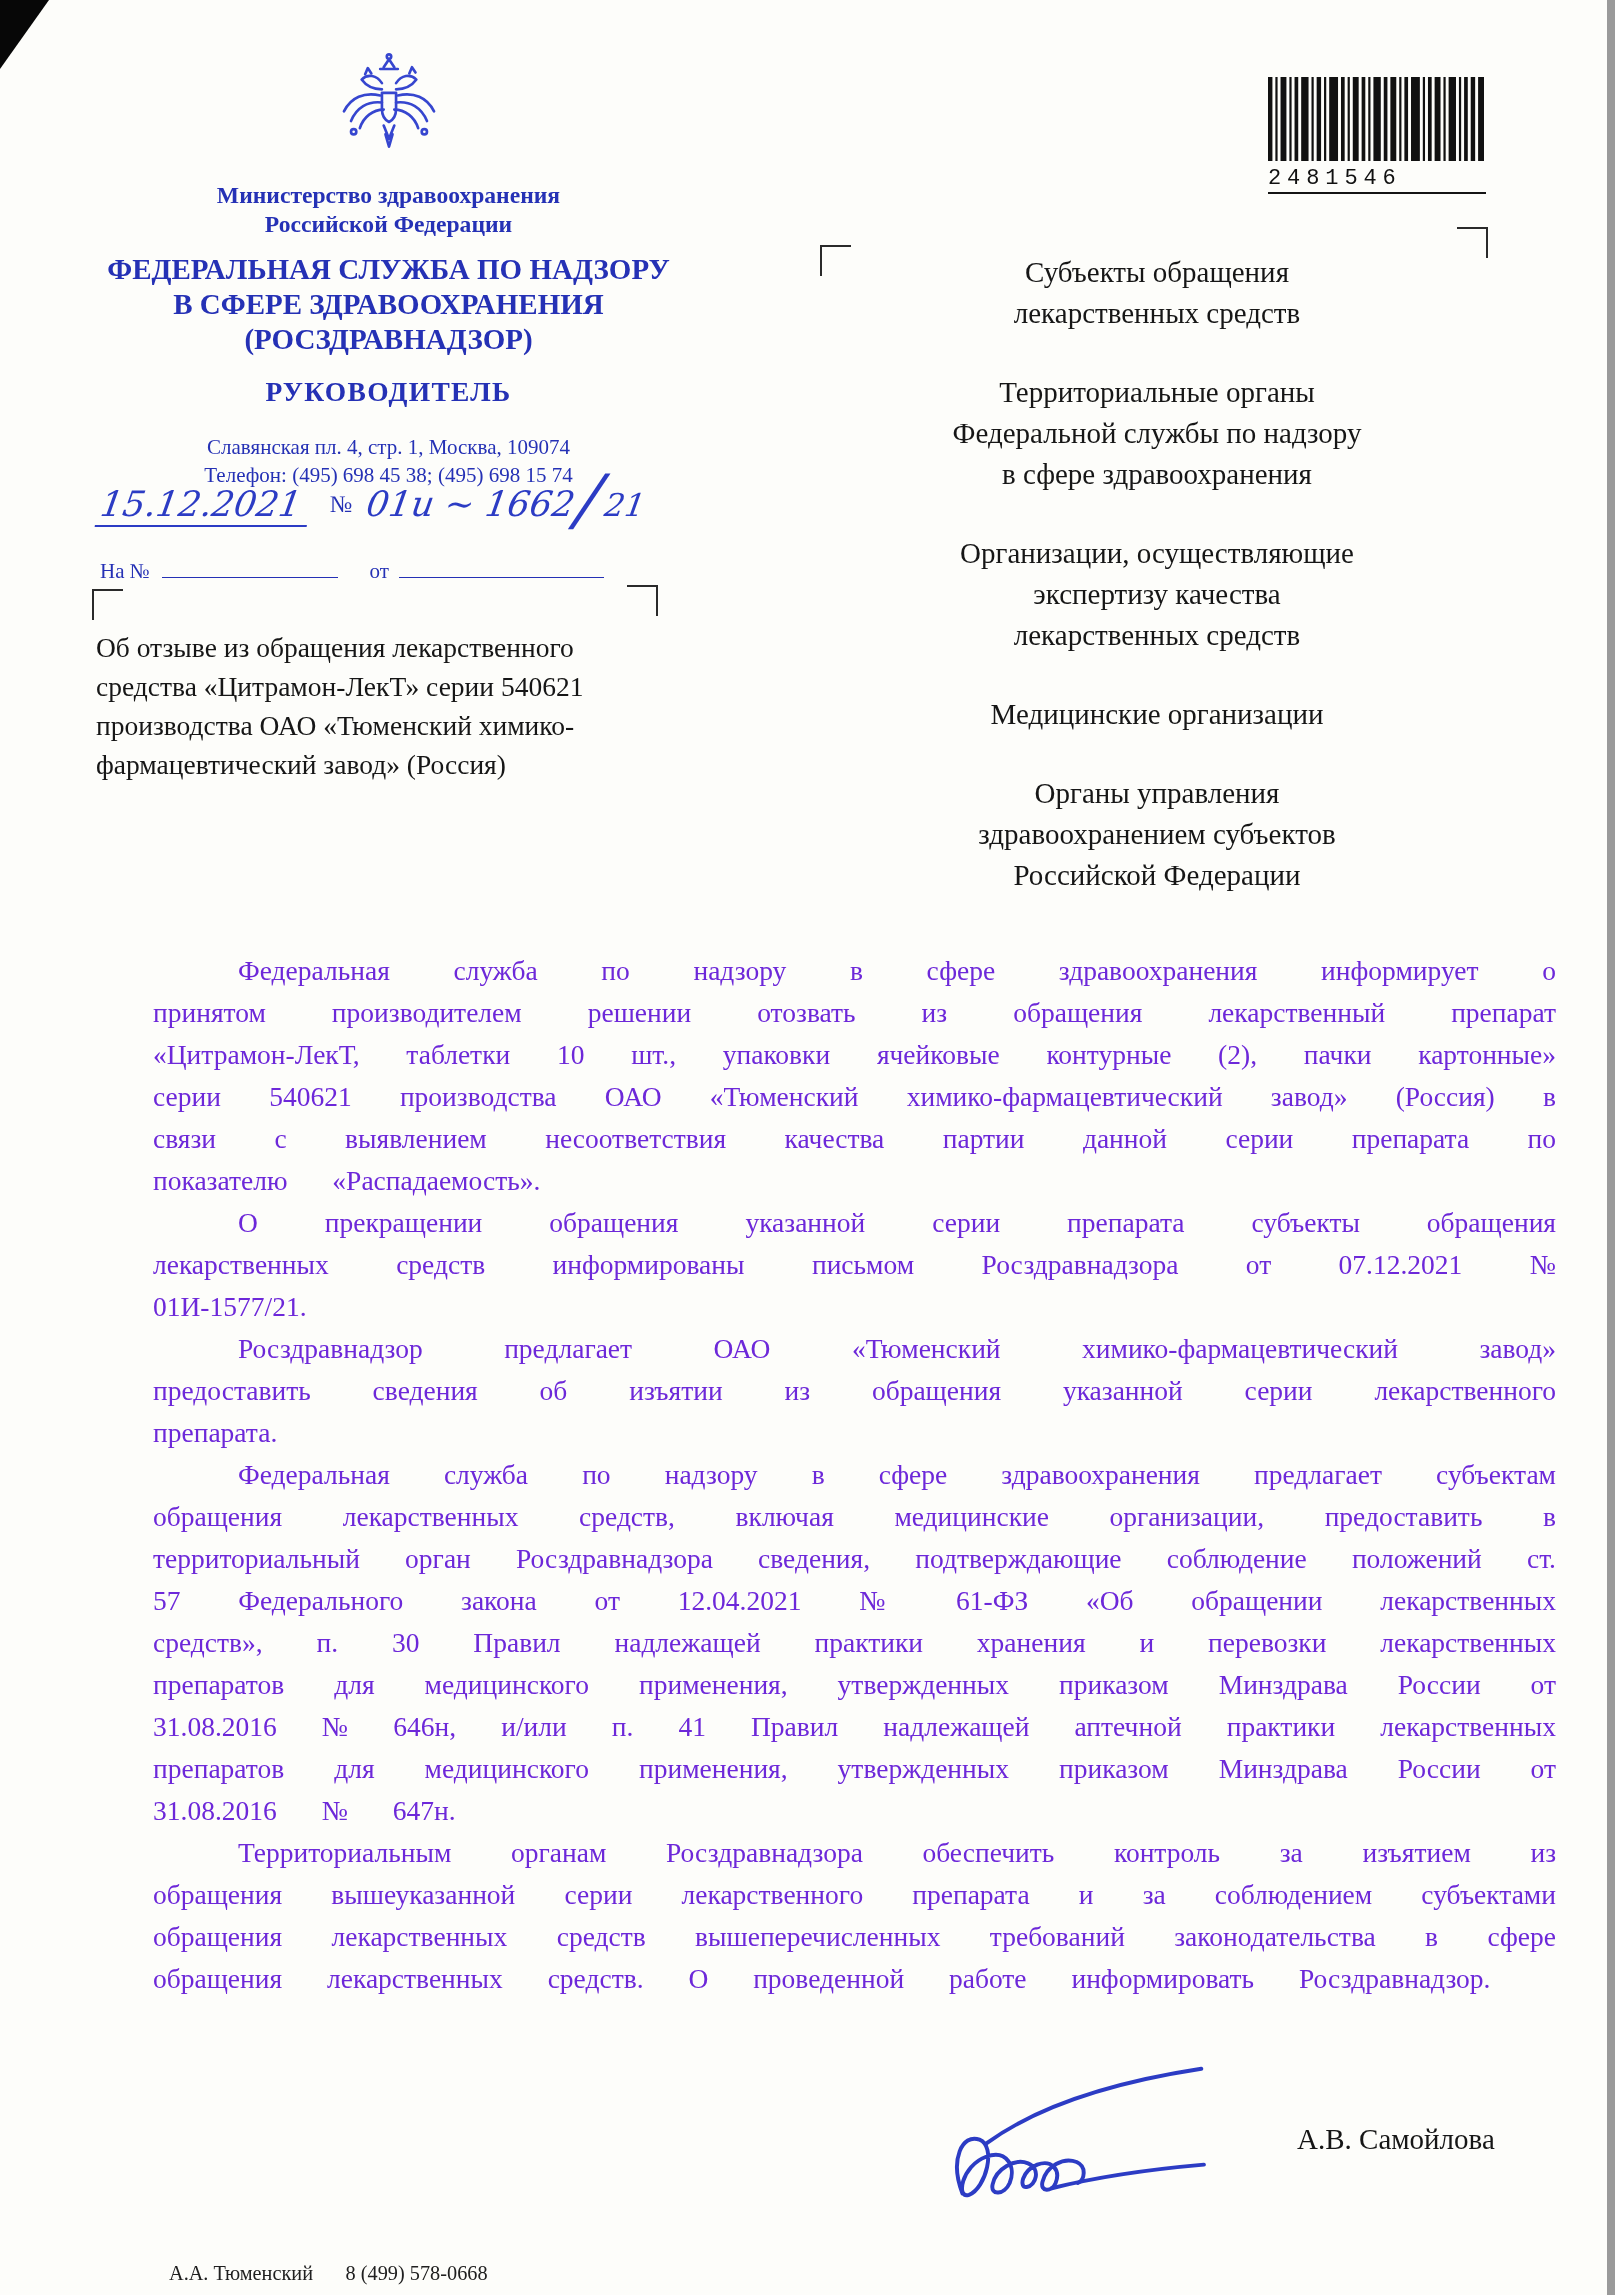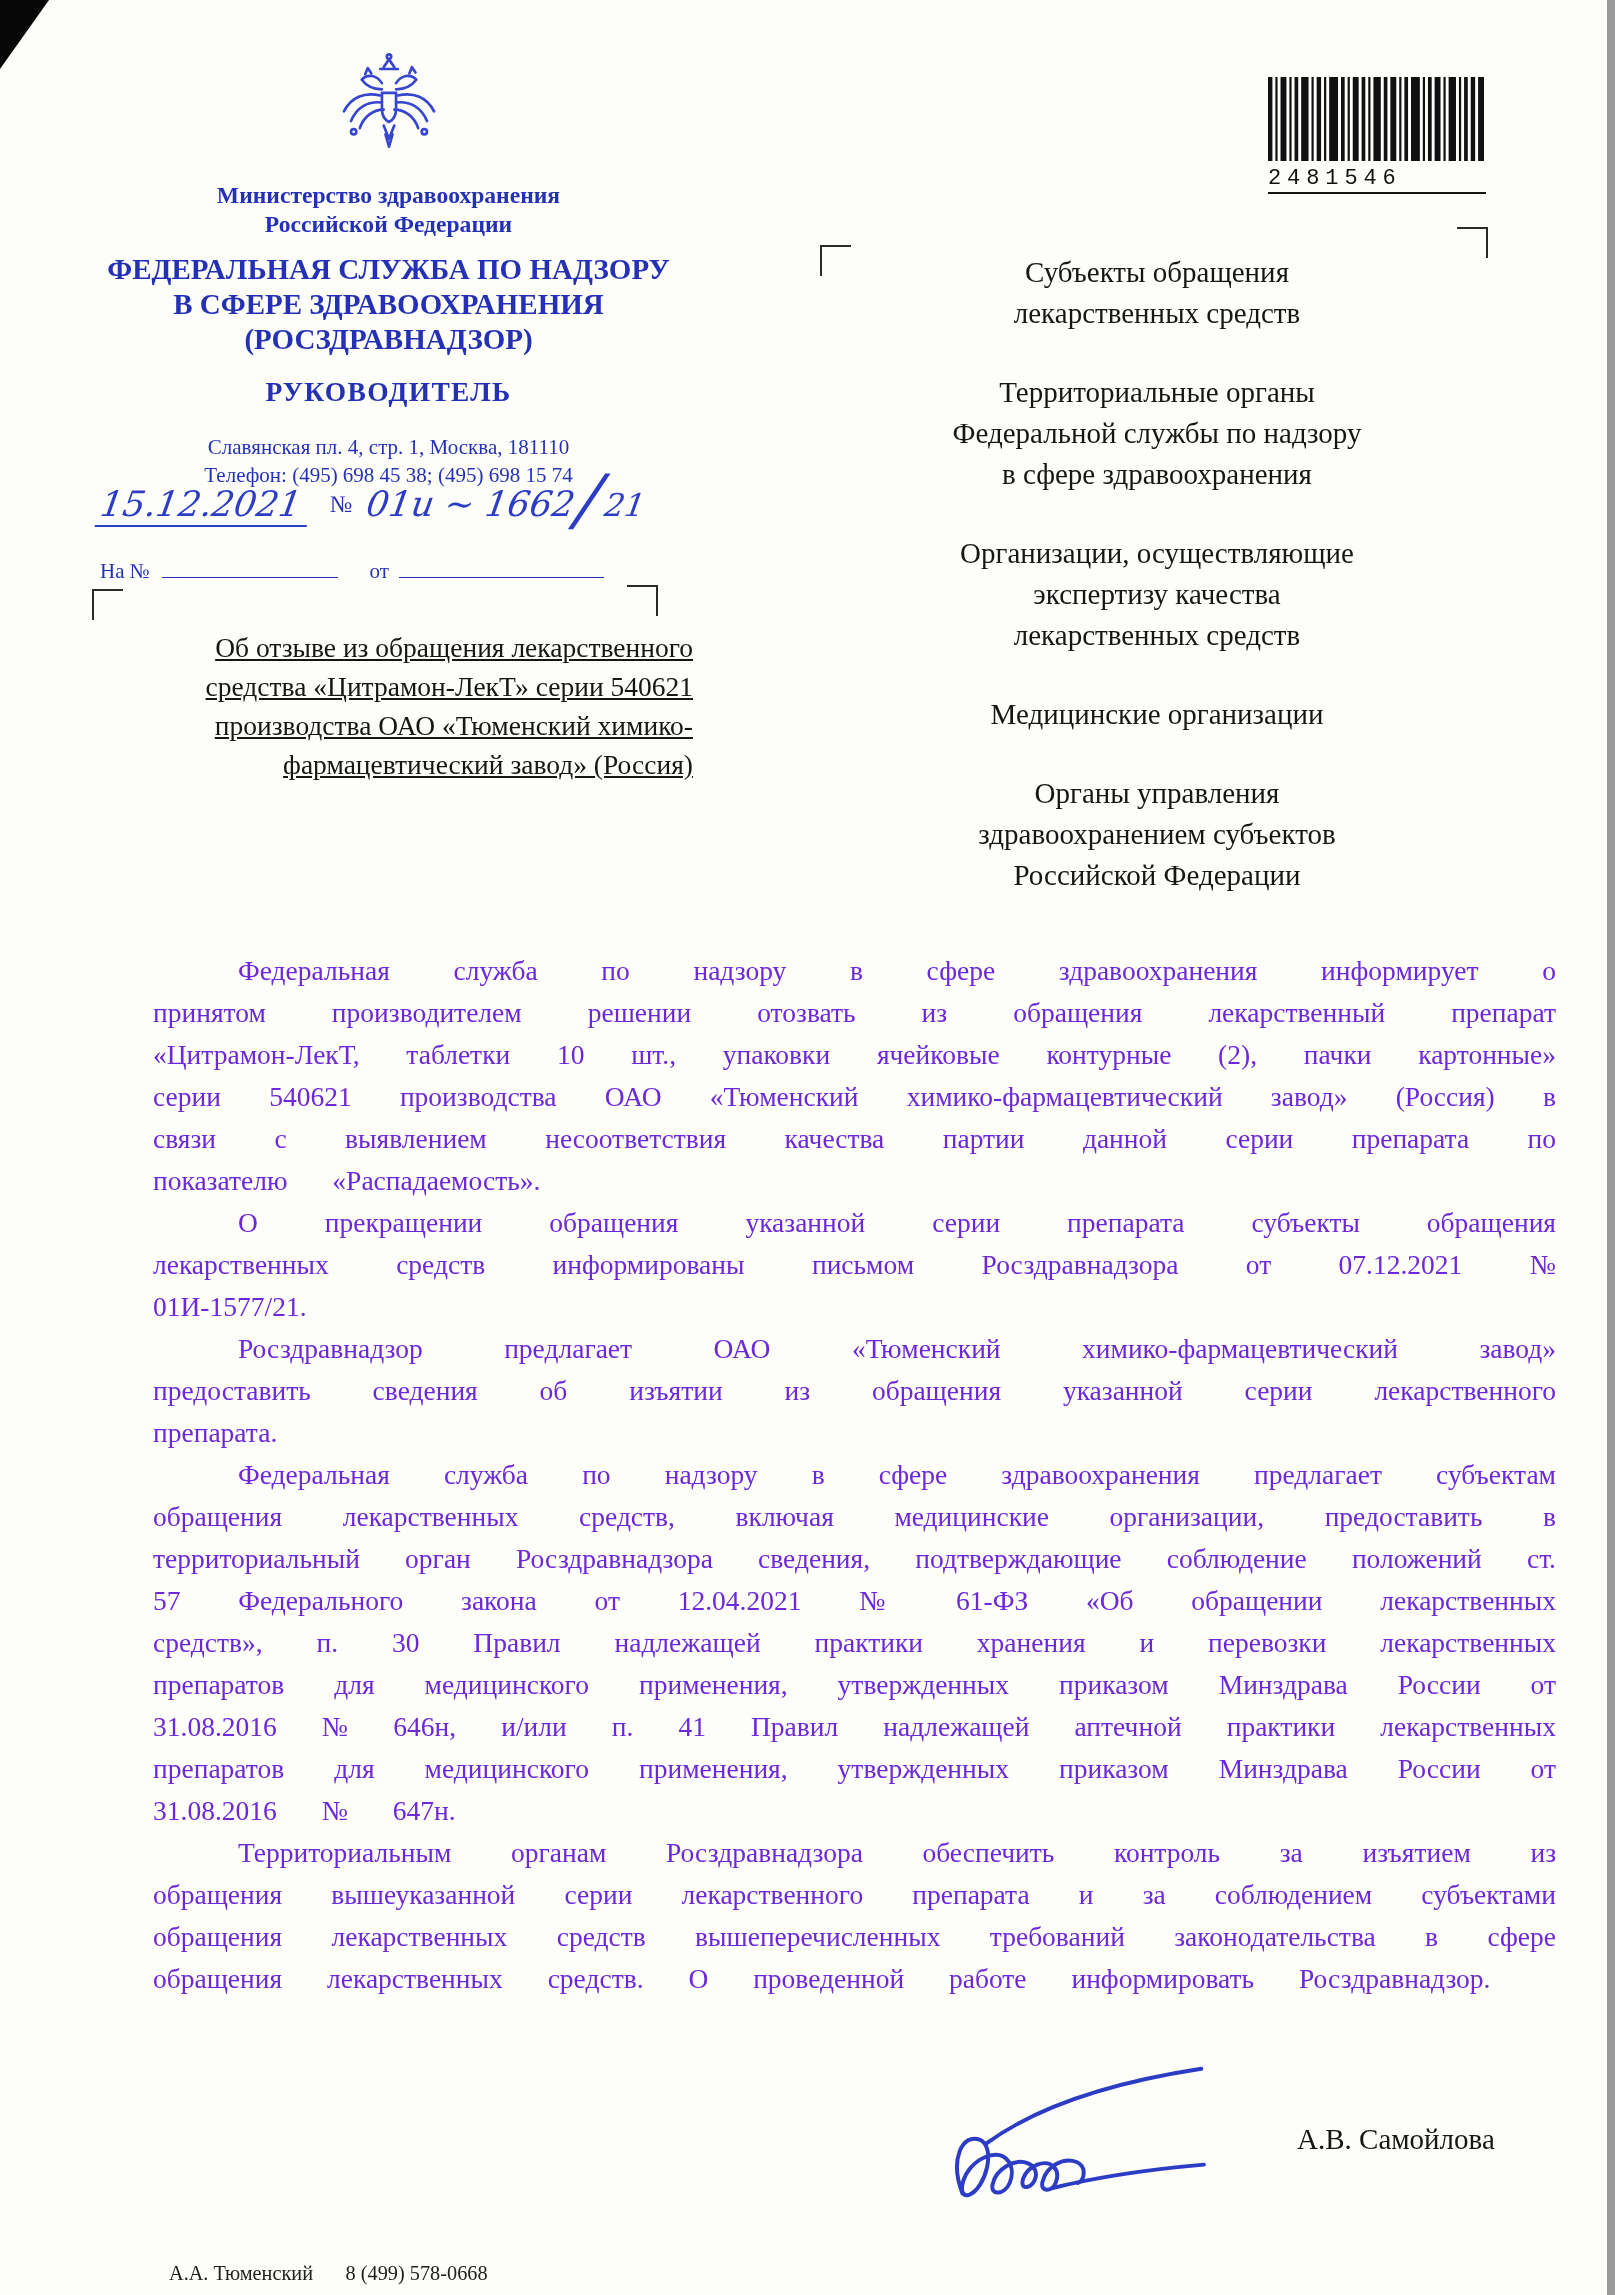--- a/index.html
+++ b/index.html
@@ -40,21 +40,21 @@
   .ot { margin-left:32px; }
 
   
   .cm { position:absolute; width:29px; height:29px; border:0 solid #2a2a2a; }
   .cm-subj-l { left:92px; top:589px; border-top-width:2px; border-left-width:2px; }
   .cm-subj-r { left:627px; top:585px; border-top-width:2px; border-right-width:2px; }
   .cm-rec-l  { left:820px; top:245px; border-top-width:2px; border-left-width:2px; }
   .cm-rec-r  { left:1457px; top:227px; border-top-width:2px; border-right-width:2px; }
 
   .subject { position:absolute; left:96px; top:628px; width:597px;
-    font-size:27.5px; line-height:39px; color:#161616; text-align:right;text-decoration:underline; }
+    font-size:27.5px; line-height:39px; color:#161616; text-align:left; }
 
   
   .barcode-box { position:absolute; left:1268px; top:77px; width:218px; }
   .barcode-num { font-family:"Liberation Mono", monospace; font-size:22px;
     letter-spacing:5.9px; color:#111; margin-top:2.6px; }
   .barcode-line { border-top:2px solid #141414; margin-top:1.3px; }
 
   
   .recipients { position:absolute; left:826px; top:252px; width:662px;
     text-align:center; font-size:29px; line-height:41px; color:#161616; }
@@ -101,21 +101,21 @@
         <circle cx="100" cy="89" r="3"></circle>
       </g>
     </svg>
     <div class="ministry pre">Министерство здравоохранения
 Российской Федерации</div>
     <div class="service pre">ФЕДЕРАЛЬНАЯ СЛУЖБА ПО НАДЗОРУ
 В СФЕРЕ ЗДРАВООХРАНЕНИЯ
 (РОСЗДРАВНАДЗОР)</div>
     <div class="position">РУКОВОДИТЕЛЬ</div>
     <div class="addr">
-      <div>Славянская пл. 4, стр. 1, Москва, 181110</div>
+      <div>Славянская пл. 4, стр. 1, Москва, 109074</div>
       <div>Телефон: (495) 698 45 38; (495) 698 15 74</div>
     </div>
   </div>
 
   <div class="hwrow">
     <span class="hw hw-date">15.12.2021</span>
     <span class="no-sign">№</span>
     <span class="hw">01и ~ 1662</span>
     <span class="hw hw-slash">/</span>
     <span class="hw hw-suffix">21</span>

